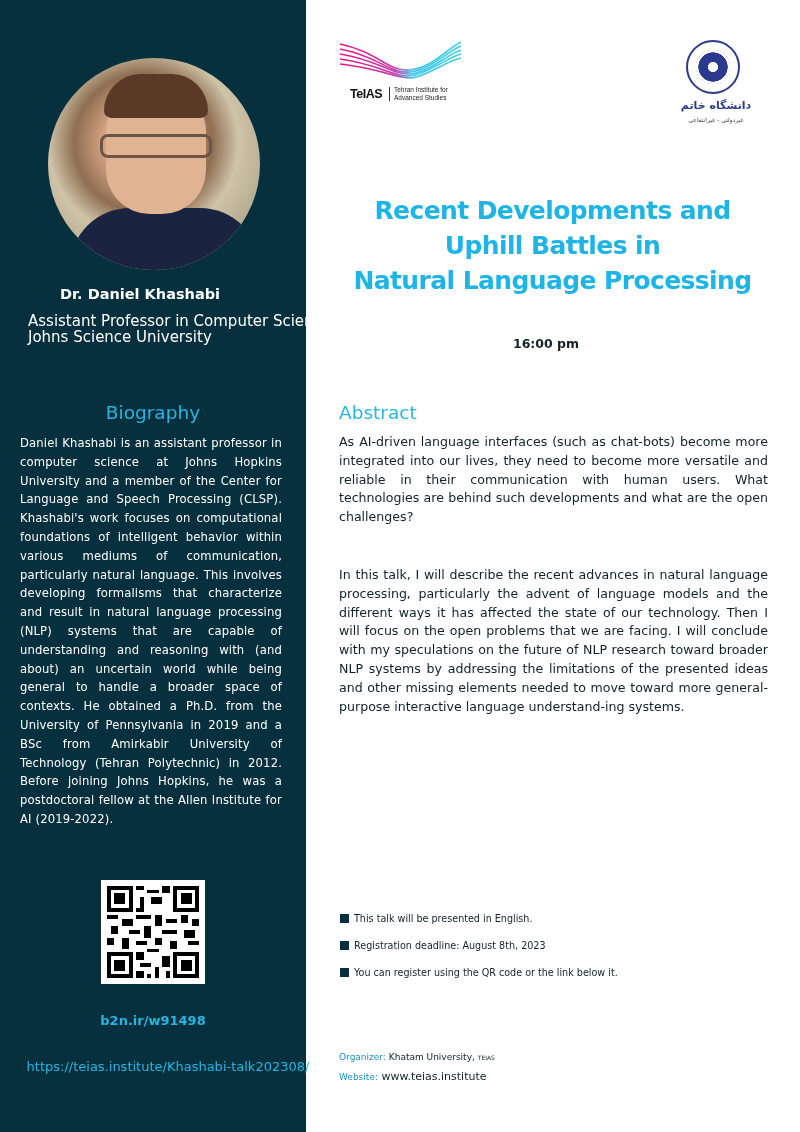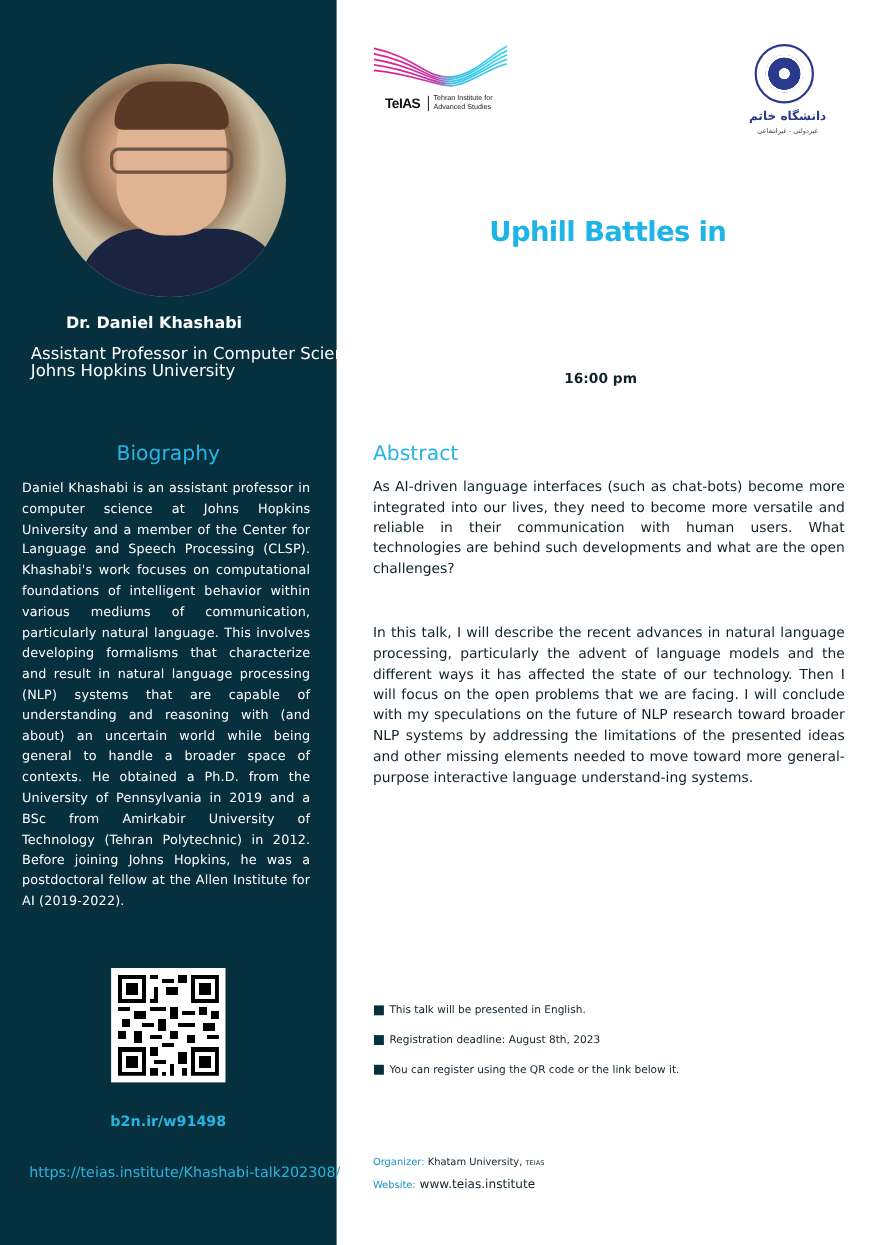--- a/index.html
+++ b/index.html
@@ -58,21 +58,21 @@
 <div class="sidebar">
   <div class="photo">
     <div class="shirt"></div>
     <div class="face"></div>
     <div class="hair"></div>
     <div class="glasses"></div>
   </div>
   <div class="name">Dr. Daniel Khashabi</div>
   <div class="role">
     <div>Assistant Professor in Computer Science</div>
-    <div>Johns Hopkins University</div>
+    <div>Johns Science University</div>
   </div>
 
   <div class="bio-title">Biography</div>
   <div class="bio-text">Daniel Khashabi is an assistant professor in computer science at Johns Hopkins University and a member of the Center for Language and Speech Processing (CLSP). Khashabi's work focuses on computational foundations of intelligent behavior within various mediums of communication, particularly natural language. This involves developing formalisms that characterize and result in natural language processing (NLP) systems that are capable of understanding and reasoning with (and about) an uncertain world while being general to handle a broader space of contexts. He obtained a Ph.D. from the University of Pennsylvania in 2019 and a BSc from Amirkabir University of Technology (Tehran Polytechnic) in 2012. Before joining Johns Hopkins, he was a postdoctoral fellow at the Allen Institute for AI (2019-2022).</div>
 
   <div class="qr">
     <svg viewBox="0 0 25 25" shape-rendering="crispEdges">
       <rect x="0" y="0" width="25" height="25" fill="#fff"></rect>
       <g fill="#000">
         <rect x="0" y="0" width="7" height="7"></rect>
@@ -152,21 +152,23 @@
   </div>
 </div>
 
 <div class="khatam-logo">
     <div class="inner"></div>
   </div>
 <div class="khatam-name">دانشگاه خاتم</div>
 <div class="khatam-sub">غیردولتی - غیرانتفاعی</div>
 
 <div class="title">
+  <div>Recent Developments and</div>
   <div>Uphill Battles in</div>
+  <div>Natural Language Processing</div>
 </div>
 
 <div class="date">
   <div>16:00 pm</div>
 </div>
 
 <div class="abs-title">Abstract</div>
 <div class="abs-p abs-p1">As AI-driven language interfaces (such as chat-bots) become more integrated into our lives, they need to become more versatile and reliable in their communication with human users. What technologies are behind such developments and what are the open challenges?</div>
 <div class="abs-p abs-p2">In this talk, I will describe the recent advances in natural language processing, particularly the advent of language models and the different ways it has affected the state of our technology. Then I will focus on the open problems that we are facing. I will conclude with my speculations on the future of NLP research toward broader NLP systems by addressing the limitations of the presented ideas and other missing elements needed to move toward more general-purpose interactive language understand-ing systems.</div>
 

